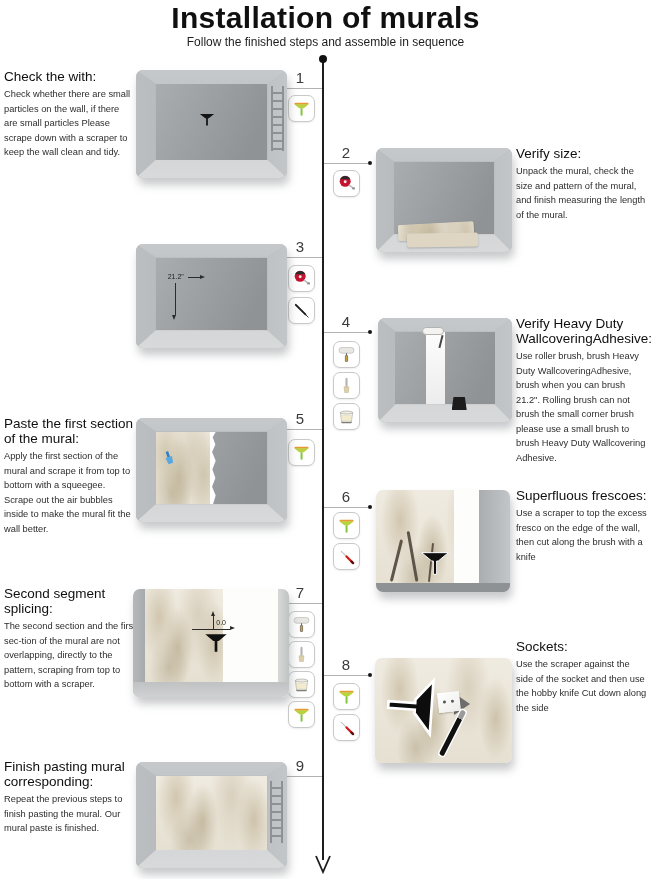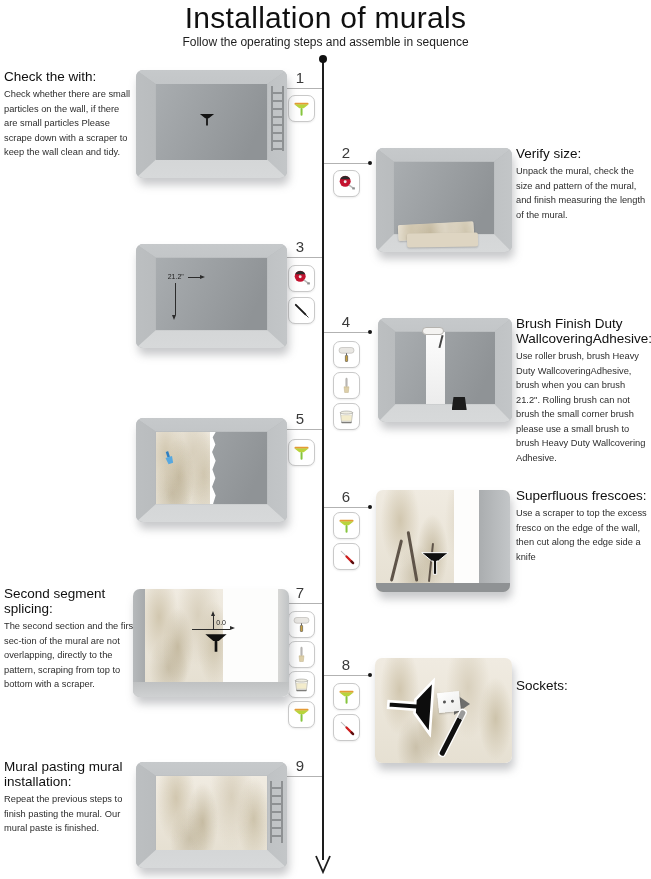--- a/index.html
+++ b/index.html
@@ -1,19 +1,19 @@
 <!DOCTYPE html>
 <html><head>
 <meta charset="utf-8">
 <style>
 *{margin:0;padding:0;box-sizing:border-box}
 html,body{background:#fff}
 body{font-family:"Liberation Sans",sans-serif}
 .canvas{position:relative;width:651px;height:879px;background:#fff;overflow:hidden}
-.title{position:absolute;top:1px;left:0;width:100%;text-align:center;font-size:30px;font-weight:400;color:#101010;letter-spacing:.3px}
+.title{position:absolute;top:1px;left:0;width:100%;text-align:center;font-size:30px;font-weight:700;color:#101010;letter-spacing:.3px}
 .subtitle{position:absolute;top:35px;left:0;width:100%;text-align:center;font-size:12px;color:#1e1e1e}
 .tl{position:absolute;left:322px;top:60px;width:2px;height:800px;background:#1d1d1d}
 .tl-dot{position:absolute;left:319px;top:55px;width:8px;height:8px;border-radius:50%;background:#111}
 .tl-arrow{position:absolute;left:314px;top:854px;width:18px;height:20px}
 .num{position:absolute;width:34px;text-align:center;font-size:15px;color:#3a3a3a}
 .conn{position:absolute;height:1px;background:#b2b2b2}
 .cdot{position:absolute;width:4px;height:4px;border-radius:50%;background:#161616}
 .tool{position:absolute;width:27px;height:27px;border:1px solid #c9c9c9;border-radius:7px;background:#fff;display:flex;align-items:center;justify-content:center;box-shadow:0 1px 2px rgba(0,0,0,.08)}
 .txt{position:absolute}
 .txt h2{font-size:13.5px;font-weight:400;color:#0f0f0f;line-height:1.12;margin-bottom:3px}
@@ -43,21 +43,21 @@
 .ann{position:absolute;font-size:7px;color:#222;white-space:nowrap}
 .sheet{position:absolute;border-radius:2px;box-shadow:0 1px 2px rgba(0,0,0,.2)}
 .branch{position:absolute;background:#5f5449;border-radius:2px}
 </style>
 </head>
 <body>
 
 <div class="canvas">
 
   <div class="title">Installation of murals</div>
-  <div class="subtitle">Follow the operating steps and assemble in sequence</div>
+  <div class="subtitle">Follow the finished steps and assemble in sequence</div>
 
   <div class="tl"></div>
   <div class="tl-dot"></div>
   <svg class="tl-arrow" viewBox="0 0 18 20">
       <path d="M2 2 L9 18 L16 2" fill="none" stroke="#1d1d1d" stroke-width="1.8"></path>
     </svg>
 
   <div class="num" style="left:283px;top:69px">1</div>
   <div class="conn" style="left:278px;top:88px;width:44px"></div>
   <div class="cdot" style="left:274px;top:86px"></div>
@@ -161,21 +161,21 @@
   </div>
   <div class="tool" style="left:333px;top:403px">
     <svg width="21" height="21" viewBox="0 0 24 24">
         <path d="M5 7.5 h14 l-1.6 12 h-10.8 z" fill="#fbfaf4" stroke="#9c9c98" stroke-width="0.7"></path>
         <ellipse cx="12" cy="7.5" rx="7" ry="1.7" fill="#efede2" stroke="#9c9c98" stroke-width="0.7"></ellipse>
         <rect x="6.6" y="11" width="10.8" height="5.6" fill="#f3eccc" stroke="#d8d2b4" stroke-width="0.5"></rect>
         <line x1="6.4" y1="18.6" x2="17.6" y2="18.6" stroke="#5b5b57" stroke-width="1.1"></line>
       </svg>
   </div>
   <div class="txt" style="left:516px;top:316px;width:134px">
-    <h2>Brush Finish Duty WallcoveringAdhesive:</h2>
+    <h2>Verify Heavy Duty WallcoveringAdhesive:</h2>
     <p>Use roller brush, brush Heavy Duty WallcoveringAdhesive, brush when you can brush 21.2". Rolling brush can not brush the small corner brush please use a small brush to brush Heavy Duty Wallcovering Adhesive.</p>
   </div>
   <div class="room" style="left:378px;top:318px;width:134px;height:104px">
     <div class="face ceil"></div>
     <div class="face lwall"></div>
     <div class="face rwall"></div>
     <div class="face floor"></div>
     <div class="back"></div>
     <div style="position:absolute;left:36%;top:13%;width:14%;bottom:17%;background:linear-gradient(180deg,#fdfdfd,#ececec)"></div>
     <div style="position:absolute;left:33%;top:9%;width:22px;height:8px;border-radius:4px;background:#f4f3f1;border:1px solid #b5b3af"></div>
@@ -187,20 +187,22 @@
   <div class="conn" style="left:278px;top:429px;width:44px"></div>
   <div class="cdot" style="left:274px;top:427px"></div>
   <div class="tool" style="left:288px;top:439px">
     <svg width="21" height="21" viewBox="0 0 24 24">
         <rect x="4" y="5.4" width="16" height="2.2" rx="1" fill="#e59a35"></rect>
         <polygon points="4,7.4 20,7.4 14.5,11.6 9.5,11.6" fill="#b8d43c"></polygon>
         <rect x="10.9" y="11.4" width="2.3" height="8.8" rx="1.1" fill="#86c53e"></rect>
       </svg>
   </div>
   <div class="txt" style="left:4px;top:416px;width:131px">
+    <h2>Paste the first section of the mural:</h2>
+    <p>Apply the first section of the mural and scrape it from top to bottom with a squeegee. Scrape out the air bubbles inside to make the mural fit the wall better.</p>
   </div>
   <div class="room" style="left:136px;top:418px;width:151px;height:104px">
     <div class="face ceil"></div>
     <div class="face lwall"></div>
     <div class="face rwall"></div>
     <div class="face floor"></div>
     <div class="back"></div>
     <div class="mural" style="position:absolute;left:13%;top:13%;width:36%;bottom:17%"></div>
     <div style="position:absolute;left:49%;top:13%;width:6px;bottom:17%;background:#fff;clip-path:polygon(0 0,100% 0,45% 8%,90% 18%,35% 28%,95% 40%,40% 52%,90% 64%,35% 76%,95% 88%,50% 100%,0 100%)"></div>
     <svg class="glyph" style="left:18%;top:32%;width:12px;transform:rotate(-18deg)" viewBox="0 0 14 16">
@@ -221,21 +223,21 @@
   </div>
   <div class="tool" style="left:333px;top:543px">
     <svg width="21" height="21" viewBox="0 0 24 24">
         <line x1="6" y1="6" x2="12.5" y2="12.5" stroke="#b9b9b9" stroke-width="1.2" stroke-linecap="round"></line>
         <line x1="12" y1="12" x2="18.4" y2="18.4" stroke="#cf1d1d" stroke-width="2.6" stroke-linecap="round"></line>
         <line x1="17.8" y1="17.8" x2="19.6" y2="19.6" stroke="#5a0d0d" stroke-width="2.6" stroke-linecap="round"></line>
       </svg>
   </div>
   <div class="txt" style="left:516px;top:488px;width:133px">
     <h2>Superfluous frescoes:</h2>
-    <p>Use a scraper to top the excess fresco on the edge of the wall, then cut along the edge side a knife</p>
+    <p>Use a scraper to top the excess fresco on the edge of the wall, then cut along the brush with a knife</p>
   </div>
   <div class="room mural" style="left:376px;top:490px;width:134px;height:102px">
     <div style="position:absolute;left:58%;top:0;width:19%;height:100%;background:#fdfdfc"></div>
     <div style="position:absolute;left:77%;top:0;right:0;height:100%;background:linear-gradient(270deg,#c3c6c8,#aaadaf)"></div>
     <div style="position:absolute;left:0;bottom:0;width:100%;height:9%;background:#8f9294"></div>
     <div class="branch" style="left:14%;top:48%;width:2.5px;height:42%;transform:rotate(14deg)"></div>
     <div class="branch" style="left:26%;top:40%;width:2.5px;height:50%;transform:rotate(-10deg)"></div>
     <div class="branch" style="left:40%;top:52%;width:2px;height:38%;transform:rotate(6deg)"></div>
     <svg class="glyph" style="left:33%;top:60%;width:30px" viewBox="0 0 36 30">
         <path d="M2 2 L34 2 L22 12 L20 12 L20 28 L16 28 L16 12 L14 12 Z" fill="#101010" stroke="#fff" stroke-width="1.2"></path>
@@ -304,40 +306,41 @@
         <rect x="10.9" y="11.4" width="2.3" height="8.8" rx="1.1" fill="#86c53e"></rect>
       </svg>
   </div>
   <div class="tool" style="left:333px;top:714px">
     <svg width="21" height="21" viewBox="0 0 24 24">
         <line x1="6" y1="6" x2="12.5" y2="12.5" stroke="#b9b9b9" stroke-width="1.2" stroke-linecap="round"></line>
         <line x1="12" y1="12" x2="18.4" y2="18.4" stroke="#cf1d1d" stroke-width="2.6" stroke-linecap="round"></line>
         <line x1="17.8" y1="17.8" x2="19.6" y2="19.6" stroke="#5a0d0d" stroke-width="2.6" stroke-linecap="round"></line>
       </svg>
   </div>
-  <div class="txt" style="left:516px;top:678px;width:133px">
+  <div class="txt" style="left:516px;top:639px;width:133px">
     <h2>Sockets:</h2>
+    <p>Use the scraper against the side of the socket and then use the hobby knife Cut down along the side</p>
   </div>
   <div class="room mural" style="left:375px;top:658px;width:137px;height:105px">
     <div style="position:absolute;left:58%;top:33%;width:0;height:0;border-top:11px solid transparent;border-bottom:11px solid transparent;border-left:16px solid #6e6e6c"></div>
     <div style="position:absolute;left:46%;top:32%;width:22px;height:20px;background:linear-gradient(145deg,#ffffff,#ececea);transform:rotate(-6deg);box-shadow:0 1px 2px rgba(0,0,0,.25)">
       <div style="position:absolute;left:5px;top:8px;width:3px;height:3px;border-radius:50%;background:#555"></div>
       <div style="position:absolute;left:13px;top:8px;width:3px;height:3px;border-radius:50%;background:#555"></div>
     </div>
     <svg class="glyph" style="left:4%;top:22%;width:60px;transform:rotate(94deg)" viewBox="0 0 36 30">
         <path d="M2 2 L34 2 L22 12 L20 12 L20 28 L16 28 L16 12 L14 12 Z" fill="#0d0d0d" stroke="#fff" stroke-width="1.6"></path>
       </svg>
     <div style="position:absolute;left:55%;top:48%;width:5px;height:50px;border-radius:2px;background:linear-gradient(180deg,#9a9a9a 0 18%,#101010 18%);transform:rotate(27deg);box-shadow:0 0 0 1.5px #fdfdfd"></div>
   </div>
 
   <div class="num" style="left:283px;top:757px">9</div>
   <div class="conn" style="left:278px;top:776px;width:44px"></div>
   <div class="cdot" style="left:274px;top:774px"></div>
   <div class="txt" style="left:4px;top:759px;width:131px">
-    <h2>Mural pasting mural installation:</h2>
+    <h2>Finish pasting mural corresponding:</h2>
     <p>Repeat the previous steps to finish pasting the mural. Our mural paste is finished.</p>
   </div>
   <div class="room" style="left:136px;top:762px;width:151px;height:106px">
     <div class="face ceil"></div>
     <div class="face lwall"></div>
     <div class="face rwall"></div>
     <div class="face floor"></div>
     <div class="back mural"></div>
     <div class="ladder" style="right:4px;top:18%;height:58%"></div>
   </div>

